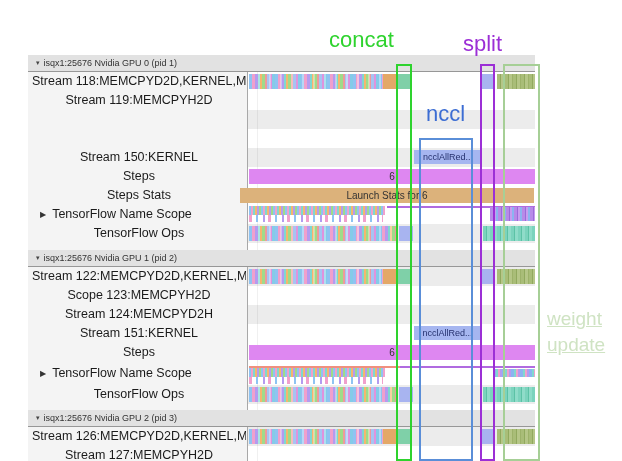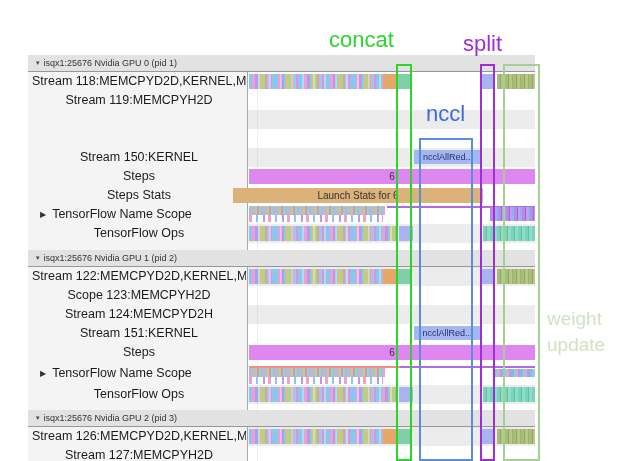--- a/index.html
+++ b/index.html
@@ -52,21 +52,21 @@
   .rect{position:absolute;box-sizing:border-box;background:transparent;}
   .rect.green{border:2px solid #2ed32e;}
   .rect.blue{border:2px solid #5a8ed8;}
   .rect.purple{border:2px solid #9c2fd6;}
   .rect.lgreen{border:2px solid #a6cf96;}
   
   .ann{position:absolute;font-size:22px;}
   .ann.concat{color:#2ed32e;}
   .ann.split{color:#9c2fd6;margin-top:12px;}
   .ann.nccl{color:#3c6dd3;}
-  .ann.weight{font-size:19px;line-height:26px;color:#cfe3c3;}
+  .ann.weight{font-size:19px;line-height:26px;color:#cfe3c3;text-decoration:underline;}
 </style>
 </head>
 <body>
 
 <div class="stage">
 
   <div class="abs panel"></div>
 
   <div class="abs lane white" style="top:72px"></div>
   <div class="abs lane white" style="top:91px"></div>
@@ -130,21 +130,21 @@
   <div class="seg dense" style="left:249px;top:74px;width:134px;height:15px"></div>
   <div class="seg orangeseg" style="left:383px;top:74px;width:14px;height:15px"></div>
   <div class="seg tealseg" style="left:397px;top:74px;width:15px;height:15px"></div>
   <div class="seg blueseg" style="left:481px;top:74px;width:13px;height:15px"></div>
   <div class="seg olive" style="left:497px;top:74px;width:38px;height:15px"></div>
 
   <div class="bar nccl" style="left:414px;top:150px;width:68px;height:14px">ncclAllRed...</div>
 
   <div class="bar steps" style="left:249px;top:169px;width:286px;height:15px">6</div>
 
-  <div class="bar launch" style="left:233px;top:188px;width:250px;height:15px">Launch Stats for 6</div>
+  <div class="bar launch" style="left:240px;top:188px;width:294px;height:15px">Launch Stats for 6</div>
 
   <div class="seg thinline-purple" style="left:387px;top:206px;width:148px;height:2px"></div>
   <div class="seg raggedtop" style="left:249px;top:206px;width:136px;height:9px"></div>
   <div class="seg raggedbot" style="left:249px;top:215px;width:134px;height:7px"></div>
   <div class="seg purpleband" style="left:490px;top:207px;width:45px;height:14px"></div>
 
   <div class="seg dense" style="left:249px;top:226px;width:149px;height:15px"></div>
   <div class="seg blueseg" style="left:399px;top:226px;width:14px;height:15px"></div>
   <div class="seg tealband" style="left:483px;top:226px;width:52px;height:15px"></div>
 

